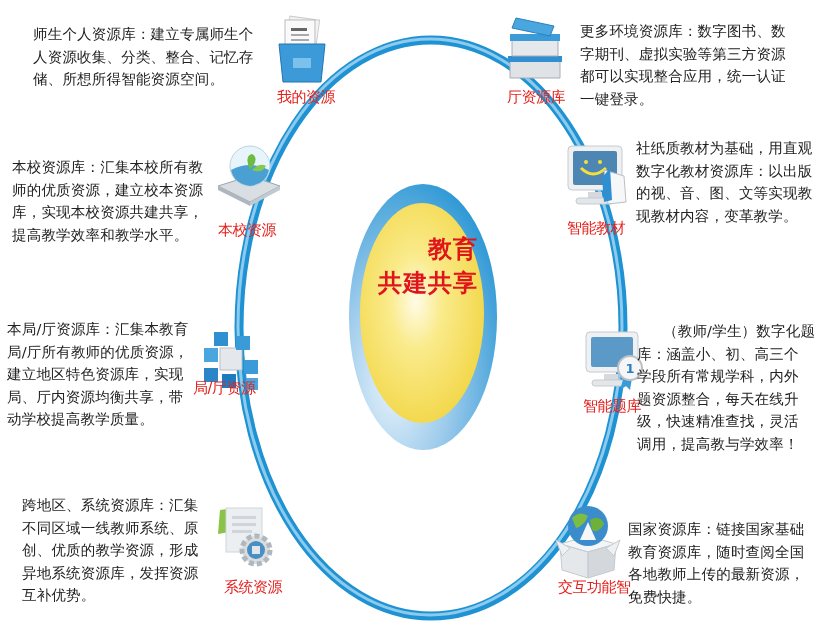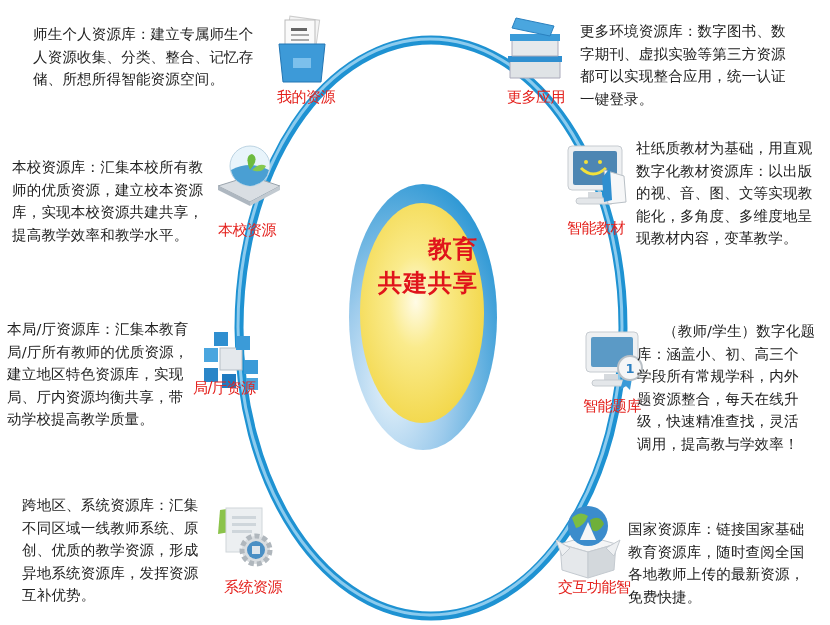--- a/index.html
+++ b/index.html
@@ -67,21 +67,21 @@
   </svg>
   <div class="label" style="left:277px; top:88px;">我的资源</div>
 
   <svg class="icon" style="left:504px; top:14px;" width="66" height="70" viewBox="0 0 66 70">
     <path d="M6 46 L56 46 L56 64 L6 64 Z" fill="#dfe3e6" stroke="#aab"></path>
     <path d="M4 42 L58 42 L58 48 L4 48 Z" fill="#2f8fd0"></path>
     <path d="M8 26 L54 26 L54 42 L8 42 Z" fill="#e6e9ec" stroke="#aab"></path>
     <path d="M6 20 L56 20 L56 27 L6 27 Z" fill="#3b9bd8"></path>
     <path d="M12 4 L50 12 L46 22 L8 14 Z" fill="#4aa6df" stroke="#2a80bf"></path>
   </svg>
-  <div class="label" style="left:507px; top:88px;">更多应用</div>
+  <div class="label" style="left:507px; top:88px;">厅资源库</div>
   <div class="desc" style="left:580px; top:20px;">
     <div>更多环境资源库：数字图书、数</div>
     <div>字期刊、虚拟实验等第三方资源</div>
     <div>都可以实现整合应用，统一认证</div>
     <div>一键登录。</div>
   </div>
 
   <div class="desc" style="left:12px; top:156px;">
     <div>本校资源库：汇集本校所有教</div>
     <div>师的优质资源，建立校本资源</div>
@@ -108,21 +108,20 @@
     <rect x="22" y="48" width="14" height="6" fill="#d6dade"></rect>
     <rect x="10" y="54" width="38" height="6" rx="3" fill="#e4e7ea" stroke="#c6cbd0"></rect>
     <path d="M38 26 L58 32 L60 58 L42 60 Z" fill="#f6f7f8" stroke="#b9c0c6"></path>
     <path d="M36 34 L44 24 L46 56 L38 58 Z" fill="#2f8fd0"></path>
   </svg>
   <div class="label" style="left:567px; top:219px;">智能教材</div>
   <div class="desc" style="left:636px; top:137px;">
     <div>社纸质教材为基础，用直观</div>
     <div>数字化教材资源库：以出版</div>
     <div>的视、音、图、文等实现教</div>
-    <div>能化，多角度、多维度地呈</div>
     <div>现教材内容，变革教学。</div>
   </div>
 
   <div class="desc" style="left:7px; top:318px;">
     <div>本局/厅资源库：汇集本教育</div>
     <div>局/厅所有教师的优质资源，</div>
     <div>建立地区特色资源库，实现</div>
     <div>局、厅内资源均衡共享，带</div>
     <div>动学校提高教学质量。</div>
   </div>

